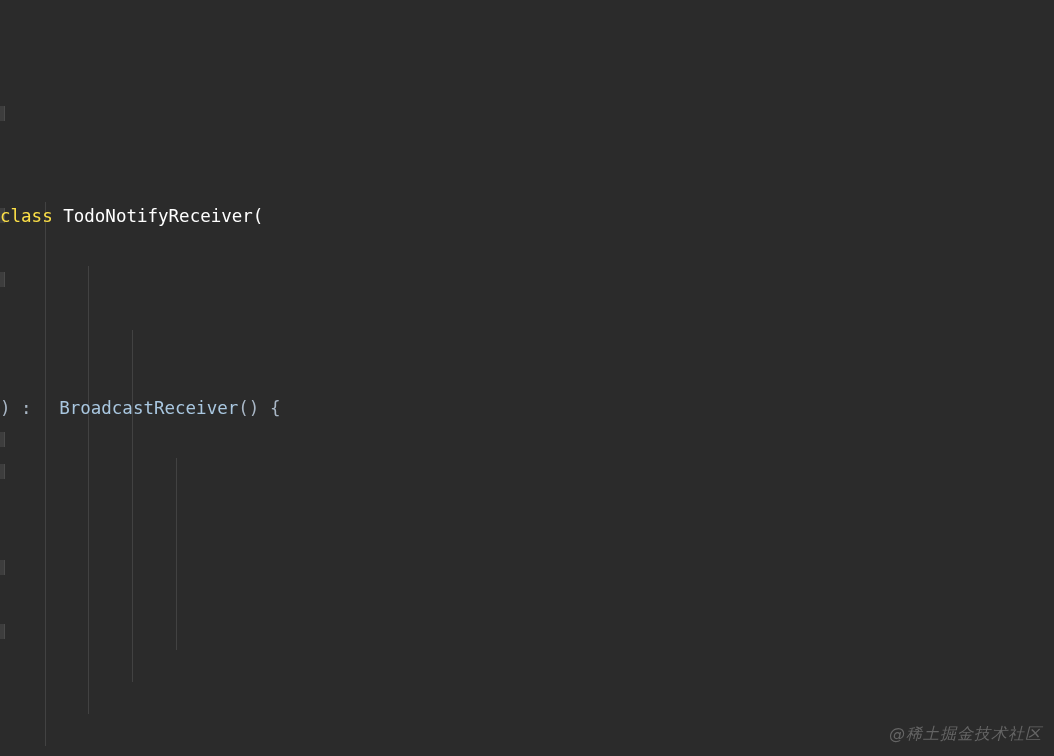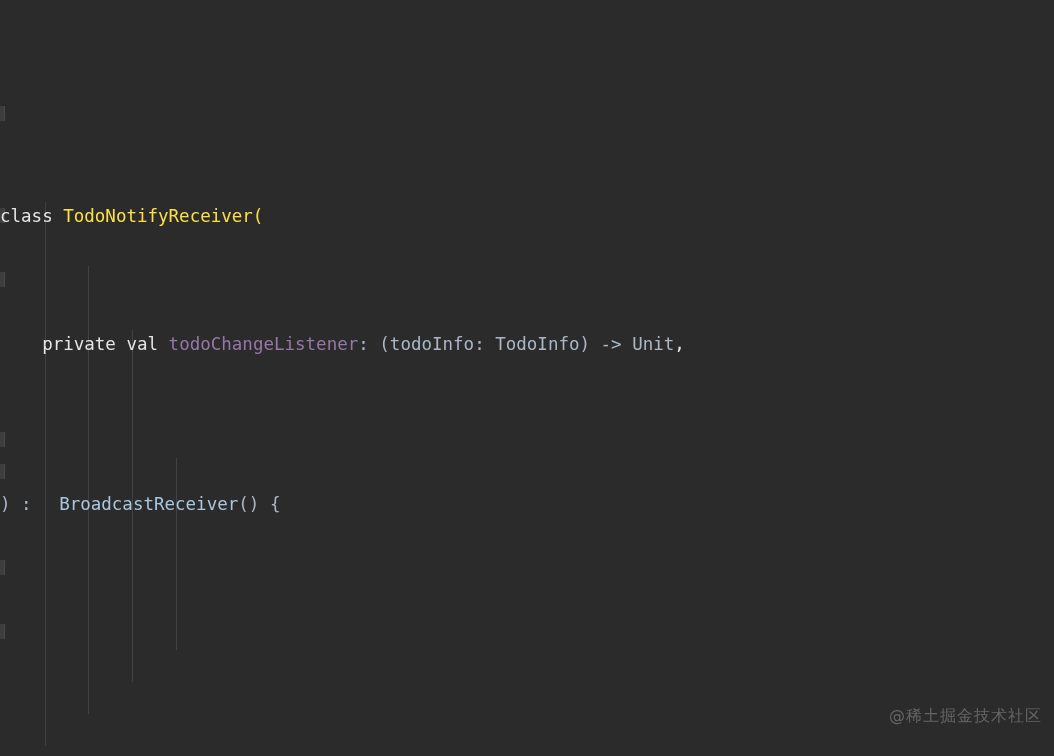--- a/index.html
+++ b/index.html
@@ -28,23 +28,23 @@
     width: 1054px;
     white-space: pre;
   }
   .line {
     height: 32px;
     white-space: pre;
     position: relative;
   }
 
   
-  .kw      { color: #e5e5e5; }
+  .kw      { color: #fde047; }
   .plain   { color: #a9b7c6; }
-  .cls     { color: #fde047; }           
+  .cls     { color: #ffffff; }           
   .typeblue{ color: #a9c7e0; margin-left: 17px; }
   .prop    { color: #9876aa; }
 
   
   .guide {
     position: absolute;
     width: 1px;
     background: #4b4b4b;
     opacity: 0.75;
   }
@@ -56,26 +56,27 @@
     width: 4px;
     height: 15px;
     background: #3d3d3d;
     border-right: 1px solid #4a4a4a;
   }
 
   
   #watermark {
     position: absolute;
     right: 12px;
-    bottom: 24px;
+    bottom: 6px;
     color: #6f6f6f;
     font-family: "DejaVu Sans", "Liberation Sans", sans-serif;
     font-size: 16px;
     letter-spacing: 1px;
     opacity: 0.85;
+    font-style: italic;
   }
 </style>
 </head>
 <body>
 
 <div id="editor">
 
   <div class="guide" style="left:45px; top:202px; height:544px;"></div>
   <div class="guide" style="left:88px; top:266px; height:448px;"></div>
   <div class="guide" style="left:132px; top:330px; height:352px;"></div>
@@ -88,21 +89,20 @@
   <div class="fold" style="top:464px;"></div>
   <div class="fold" style="top:560px;"></div>
   <div class="fold" style="top:624px;"></div>
 
   <div id="code">
 
     <div class="line"></div>
 
     <div class="line"><span class="kw">class </span><span class="cls">TodoNotifyReceiver(</span></div>
 
-    <div class="line">    <span class="kw">private val </span><span class="prop">todoChangeListener</span><span class="plain">: (todoInfo: TodoInfo) -&gt; Unit</span><span class="kw">,</span></div>
 
 
     <div class="line"><span class="plain">) : </span><span class="typeblue">BroadcastReceiver</span><span class="plain">() {</span></div>
 
     <div class="line"></div>
 
     
 
     
 

